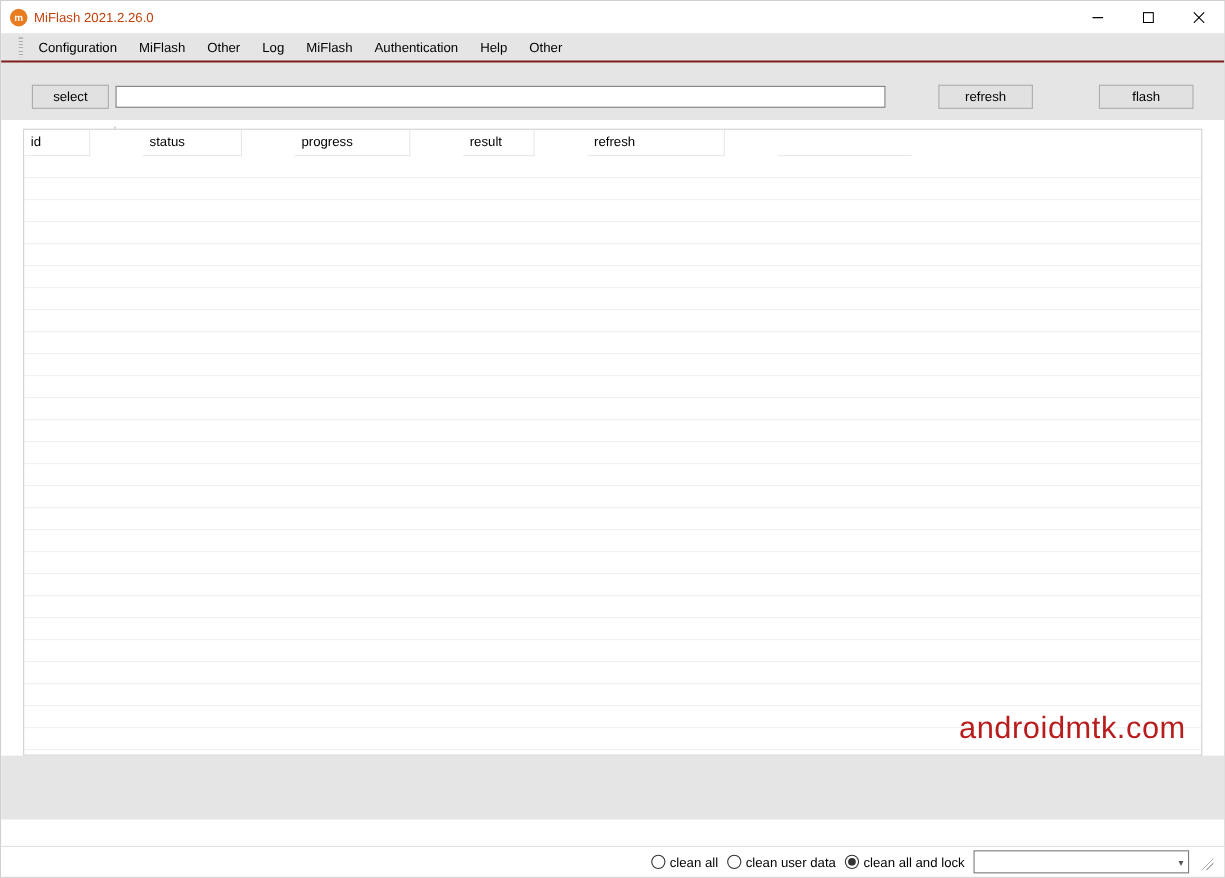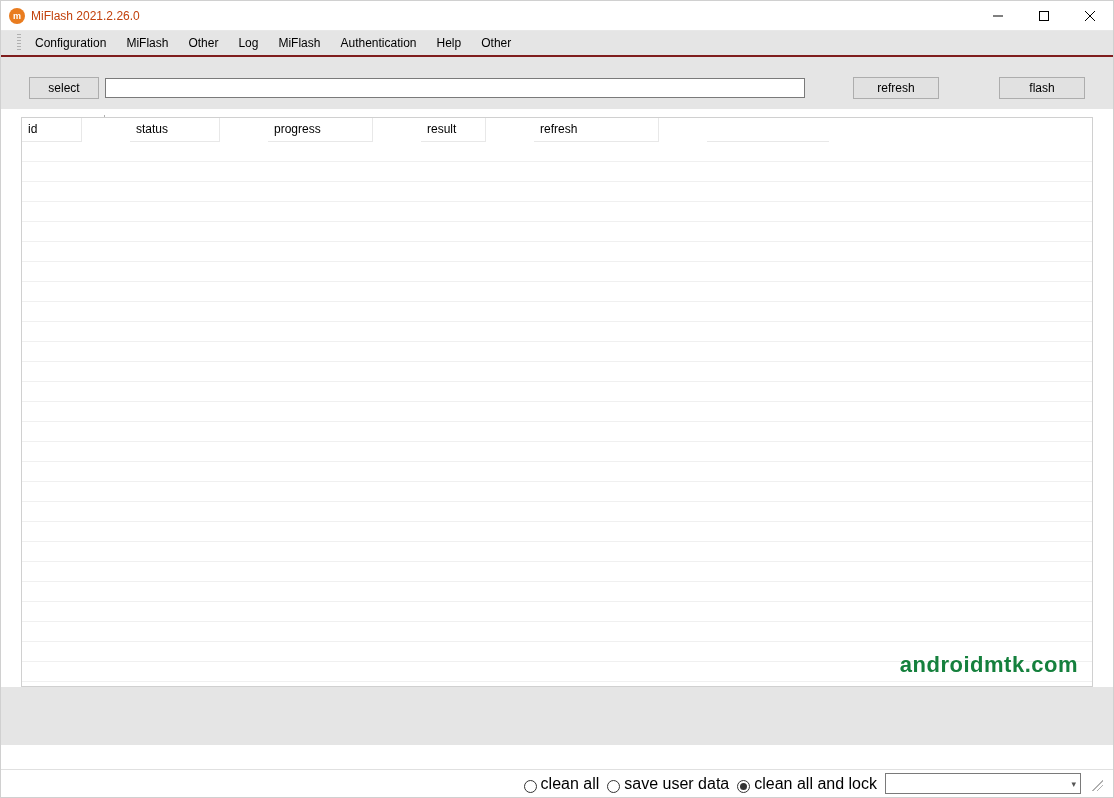--- a/index.html
+++ b/index.html
@@ -130,23 +130,23 @@
     .th-result { width: 125px; }
     .th-last { width: 122px; border-right: none; }
     .tbody-rows { }
     .trow {
       height: 20px;
       border-bottom: 1px solid #f0f0f0;
     }
     .watermark {
       position: absolute;
       right: 14px; bottom: 8px;
-      font-size: 22px;
-      color: #15803d;
-      font-weight: 700;
+      font-size: 28px;
+      color: #b91c1c;
+      font-weight: 400;
       letter-spacing: 0.5px;
       pointer-events: none;
     }
     .bottom-gap {
       background:#e5e5e5;
       height: 58px;
     }
 
     
     .statusbar {
@@ -155,22 +155,22 @@
       height: 28px;
       background: #ffffff;
       border-top: 1px solid #e0e0e0;
       display: flex;
       align-items: center;
       justify-content: flex-end;
       padding: 0 10px;
       gap: 8px;
     }
     .radio-wrap {
-      display: flex; align-items: flex-end; gap: 4px;
-      font-size: 16px; cursor: pointer;
+      display: flex; align-items: center; gap: 4px;
+      font-size: 12px; cursor: pointer;
     }
     .radio-dot {
       width: 13px; height: 13px; border: 1px solid #333; border-radius: 50%;
       display: inline-flex; align-items: center; justify-content: center;
     }
     .radio-dot.checked::after {
       content: ""; width: 7px; height: 7px; background: #333; border-radius: 50%;
     }
     .combo {
       width: 196px; height: 21px;
@@ -282,21 +282,21 @@
 
 <div class="bottom-gap"></div>
 
 <div class="statusbar">
   <label class="radio-wrap">
     <span class="radio-dot" id="r-clean_all"></span>
     <span>clean all</span>
   </label>
   <label class="radio-wrap">
     <span class="radio-dot" id="r-save_user_data"></span>
-    <span>save user data</span>
+    <span>clean user data</span>
   </label>
   <label class="radio-wrap">
     <span class="radio-dot checked" id="r-clean_all_and_lock"></span>
     <span>clean all and lock</span>
   </label>
   <div class="combo">
     <span></span>
     <span class="chev">▾</span>
   </div>
   <div class="grip-corner"></div>

